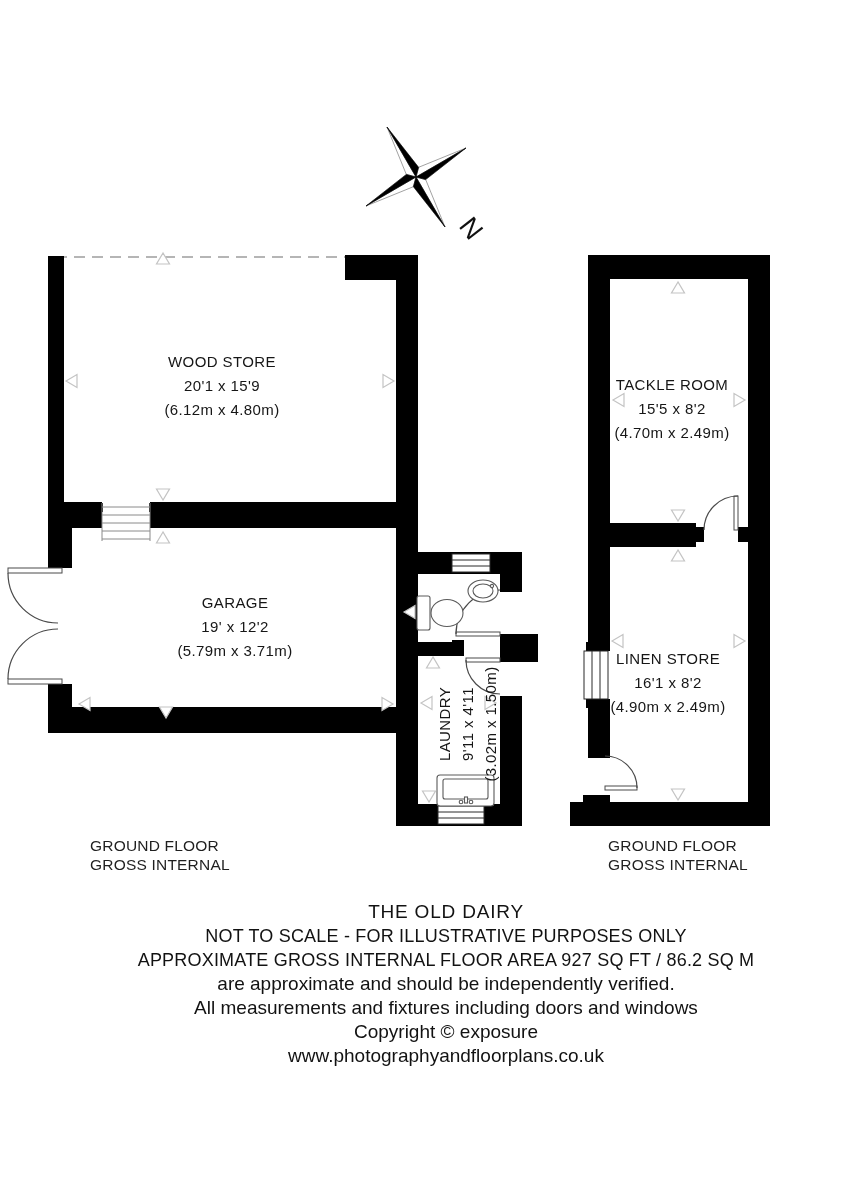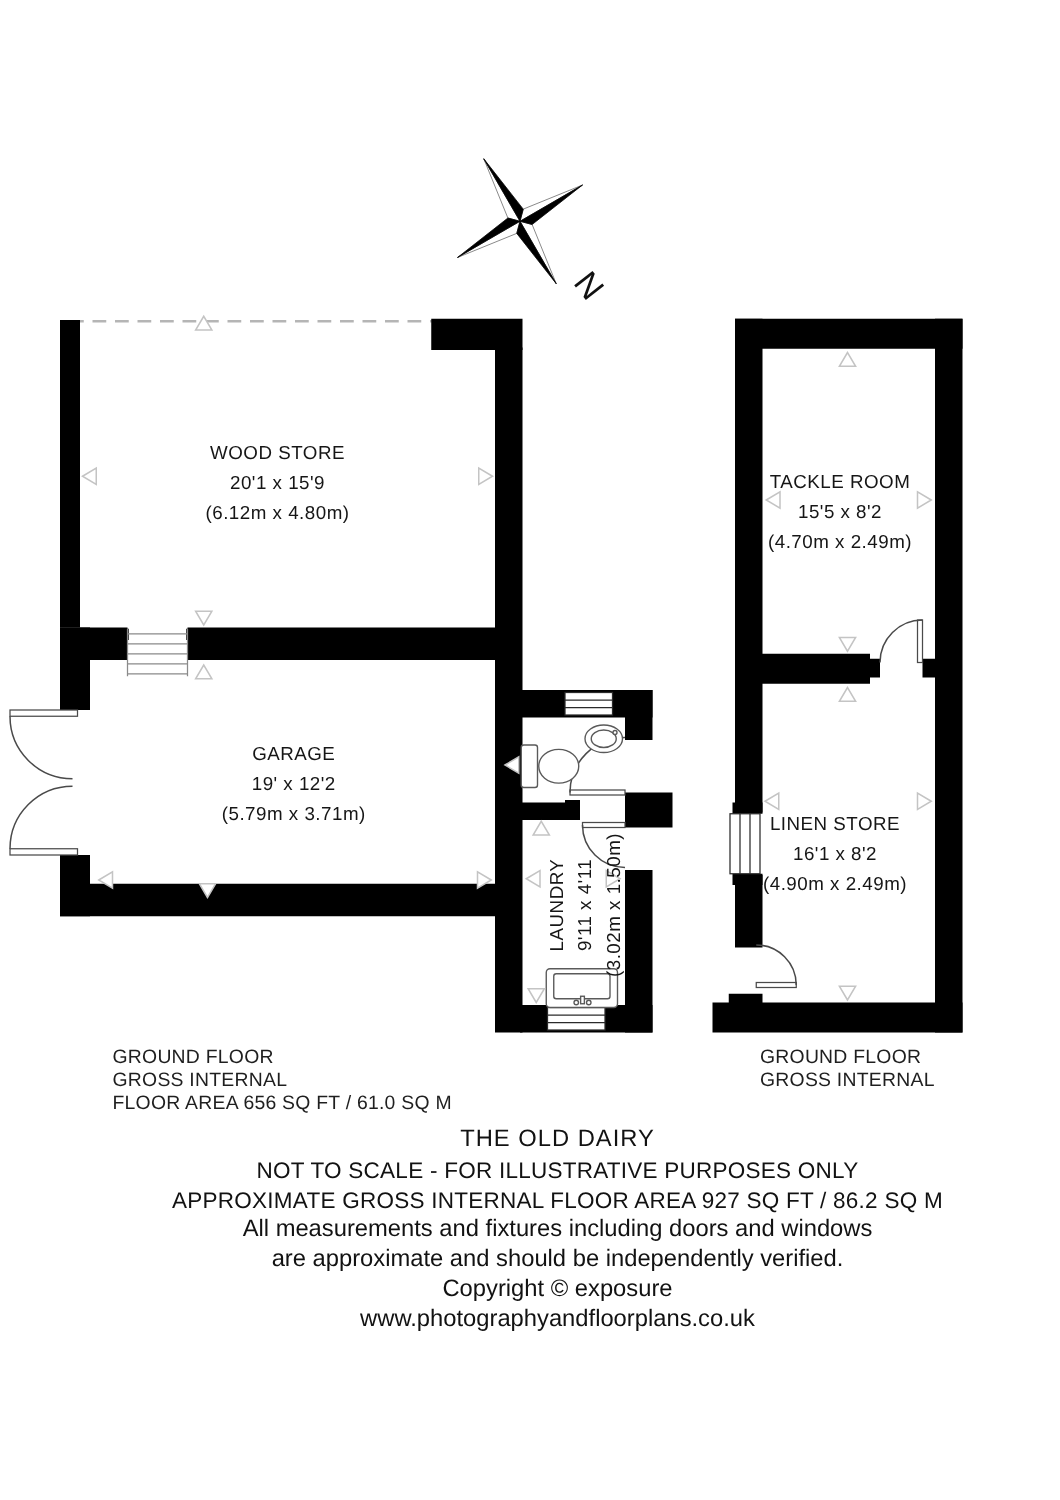--- a/index.html
+++ b/index.html
@@ -192,30 +192,29 @@
 
       <text x="668" y="664" text-anchor="middle">LINEN STORE</text>
       <text x="668" y="688" text-anchor="middle">16'1 x 8'2</text>
       <text x="668" y="712" text-anchor="middle">(4.90m x 2.49m)</text>
     </g>
   </svg>
 
   <div class="area-block area-left">
     <div>GROUND FLOOR</div>
     <div>GROSS INTERNAL</div>
-    <div>FLOOR AREA 656 SQ FT / 61.0 SQ M</div>
   </div>
   <div class="area-block area-right">
     <div>GROUND FLOOR</div>
     <div>GROSS INTERNAL</div>
   </div>
 
   <div class="footer">
     <div class="f-title">THE OLD DAIRY</div>
     <div class="f-big">NOT TO SCALE - FOR ILLUSTRATIVE PURPOSES ONLY</div>
     <div class="f-big">APPROXIMATE GROSS INTERNAL FLOOR AREA 927 SQ FT / 86.2 SQ M</div>
+    <div class="f-med">are approximate and should be independently verified.</div>
     <div class="f-med">All measurements and fixtures including doors and windows</div>
-    <div class="f-med">are approximate and should be independently verified.</div>
     <div class="f-med">Copyright © exposure</div>
     <div class="f-med">www.photographyandfloorplans.co.uk</div>
   </div>
 
 </div>
 
 </body></html>

